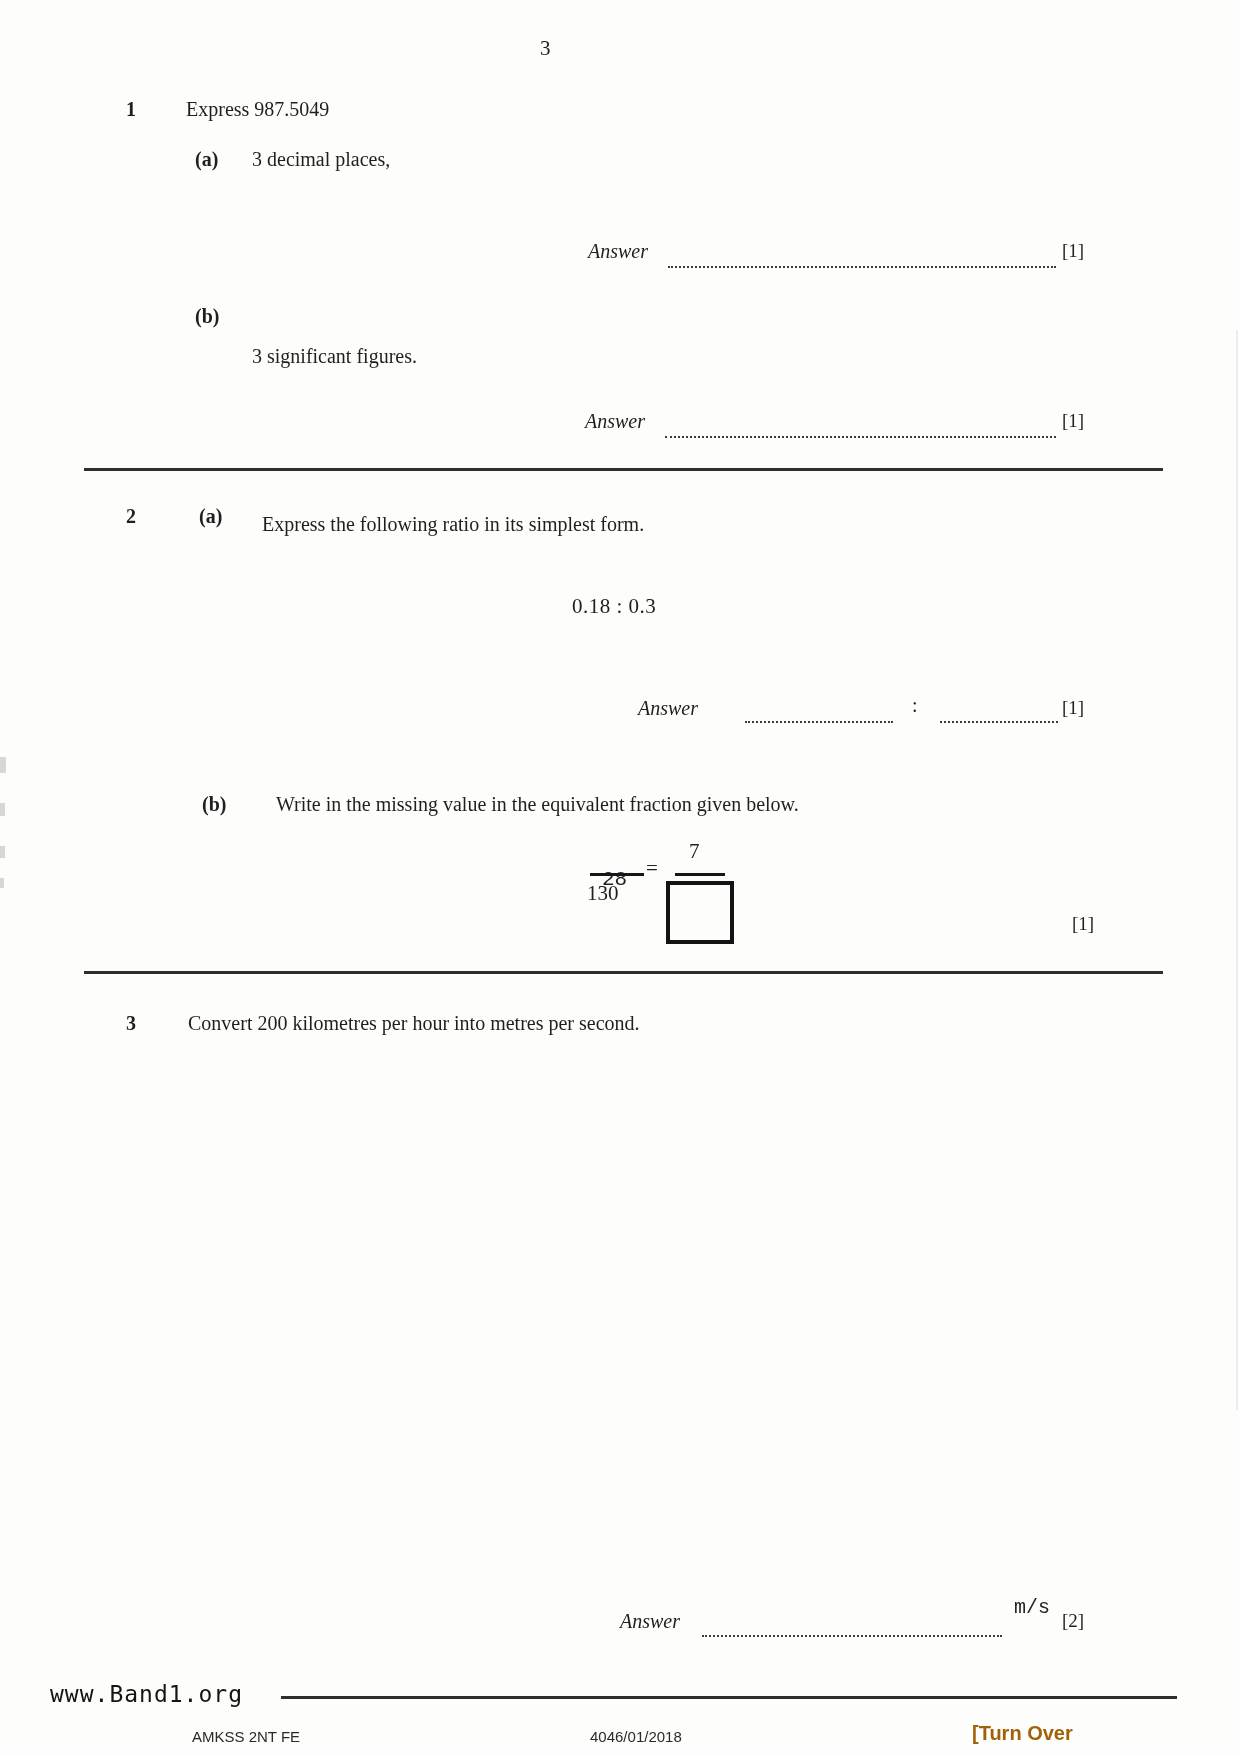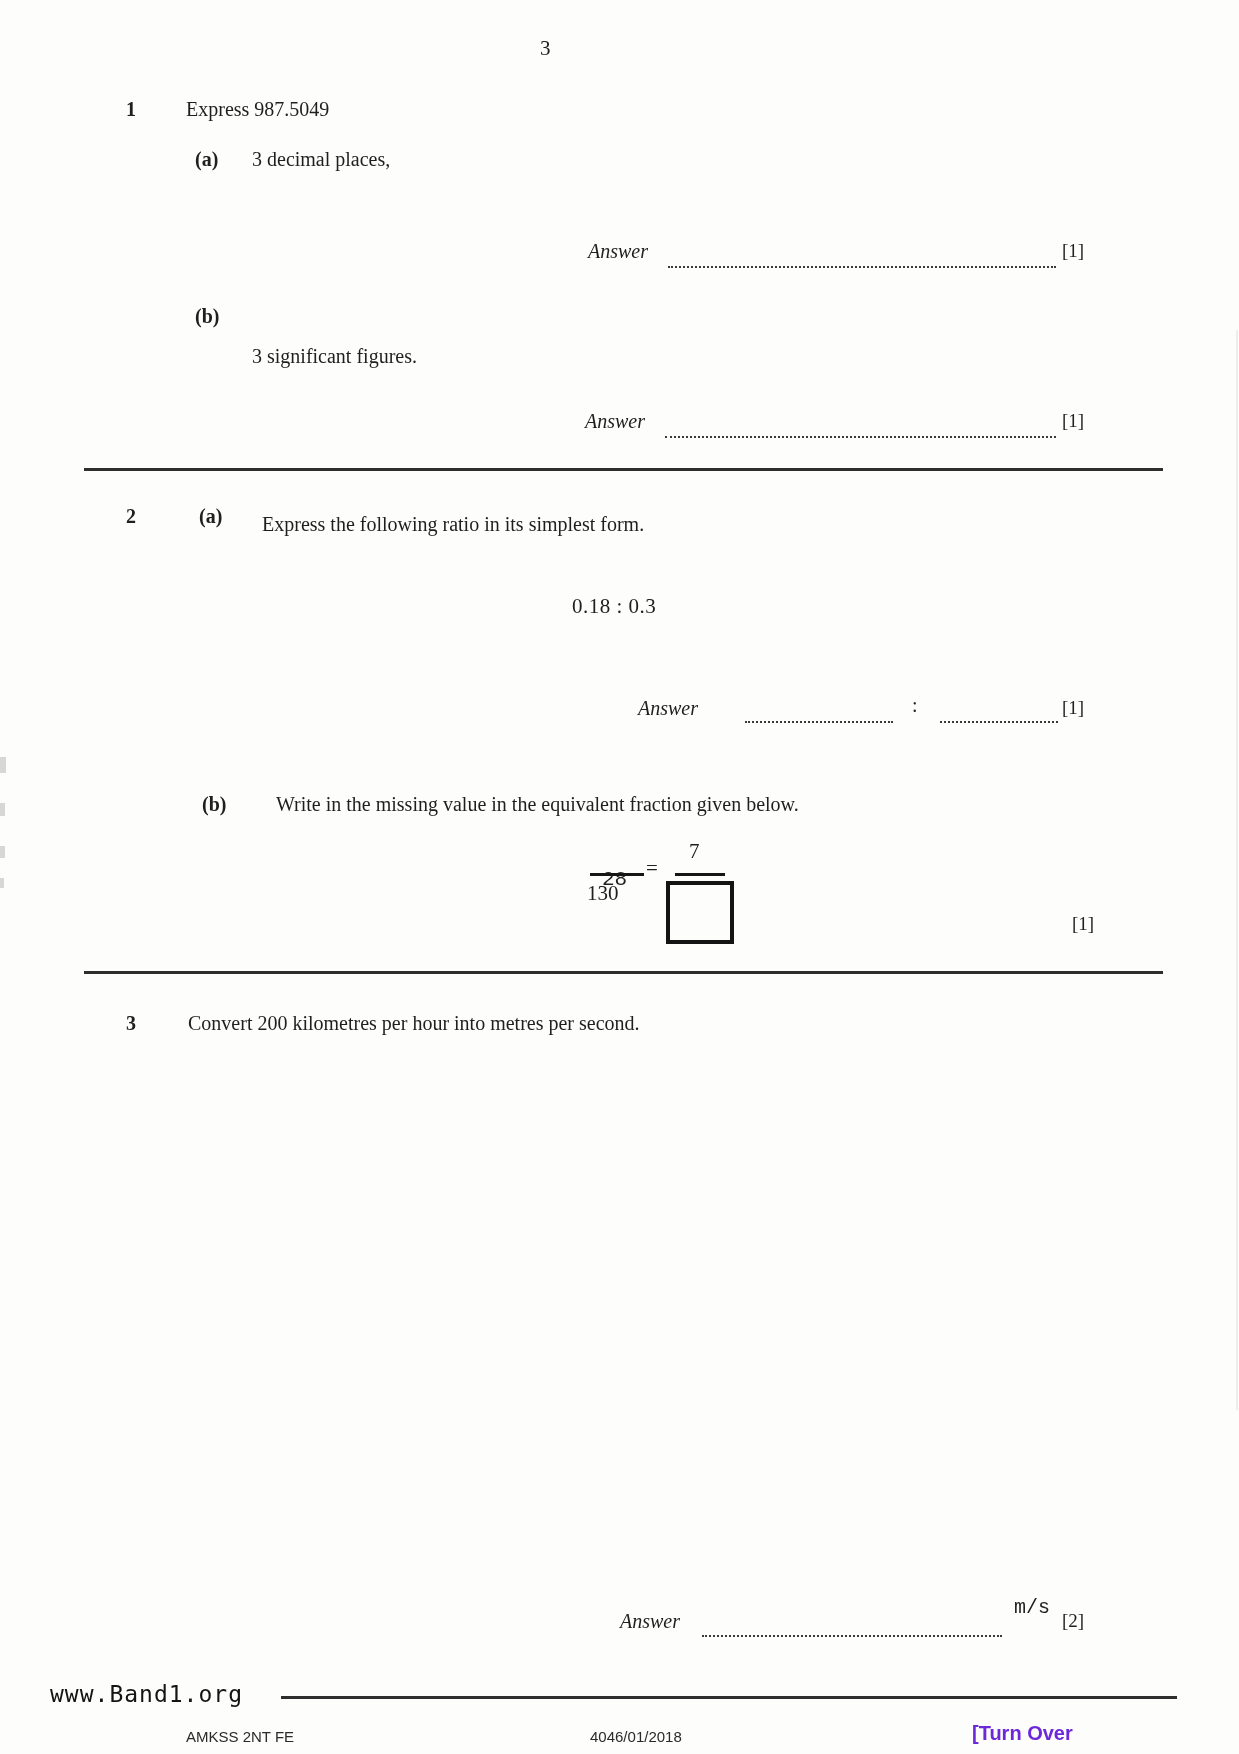--- a/index.html
+++ b/index.html
@@ -17,21 +17,21 @@
   .ans{font-style:italic;font-size:20px;}
   .marks{font-size:19px;}
   .dotline{position:absolute;border-bottom:2px dotted #3a3a3a;height:28px;}
   .rule{position:absolute;background:#2e2e2e;height:3px;}
   .fracbar{position:absolute;background:#161616;height:3px;}
   .fracnum{font-size:21px;}
   .missingbox{position:absolute;border:4px solid #141414;background:#fdfdfc;}
   .mono{font-family:"DejaVu Sans Mono","Liberation Mono",monospace;}
   .sans{font-family:"Liberation Sans","DejaVu Sans",sans-serif;}
   .footer-small{font-size:15px;color:#2a2a2a;}
-  .turnover{font-size:20px;font-weight:bold;color:#6d28d9;}
+  .turnover{font-size:20px;font-weight:bold;color:#a16207;}
   .artifact{position:absolute;background:#d7d7d5;}
   .edgeline{position:absolute;background:#ededeb;}
 </style>
 </head>
 <body>
 
 <div class="abs qtext" style="left:540px;top:36px;font-size:21px;">3</div>
 
 <div class="abs qnum" style="left:126px;top:98px;">1</div>
 <div class="abs qtext" style="left:186px;top:98px;">Express 987.5049</div>
@@ -83,21 +83,21 @@
 <div class="abs qtext" style="left:188px;top:1012px;">Convert 200 kilometres per hour into metres per second.</div>
 
 <div class="abs ans" style="left:620px;top:1610px;">Answer</div>
 <div class="dotline" style="left:702px;top:1607px;width:300px;"></div>
 <div class="abs qtext" style="left:1014px;top:1596px;font-family:Liberation Mono, monospace;">m/s</div>
 <div class="abs marks" style="left:1062px;top:1610px;">[2]</div>
 
 <div class="abs mono" style="left:50px;top:1681px;font-size:23px;letter-spacing:1px;color:#141414;">www.Band1.org</div>
 <div class="rule" style="left:281px;top:1696px;width:896px;"></div>
 
-<div class="abs sans footer-small" style="left:186px;top:1728px;">AMKSS 2NT FE</div>
+<div class="abs sans footer-small" style="left:192px;top:1728px;">AMKSS 2NT FE</div>
 <div class="abs sans footer-small" style="left:590px;top:1728px;">4046/01/2018</div>
 <div class="abs sans turnover" style="left:972px;top:1722px;">[Turn Over</div>
 
 <div class="edgeline" style="left:1236px;top:330px;width:2px;height:1080px;"></div>
 <div class="artifact" style="left:0;top:757px;width:6px;height:16px;"></div>
 <div class="artifact" style="left:0;top:803px;width:5px;height:13px;"></div>
 <div class="artifact" style="left:0;top:846px;width:5px;height:12px;"></div>
 <div class="artifact" style="left:0;top:878px;width:4px;height:10px;"></div>
 
 </body></html>

